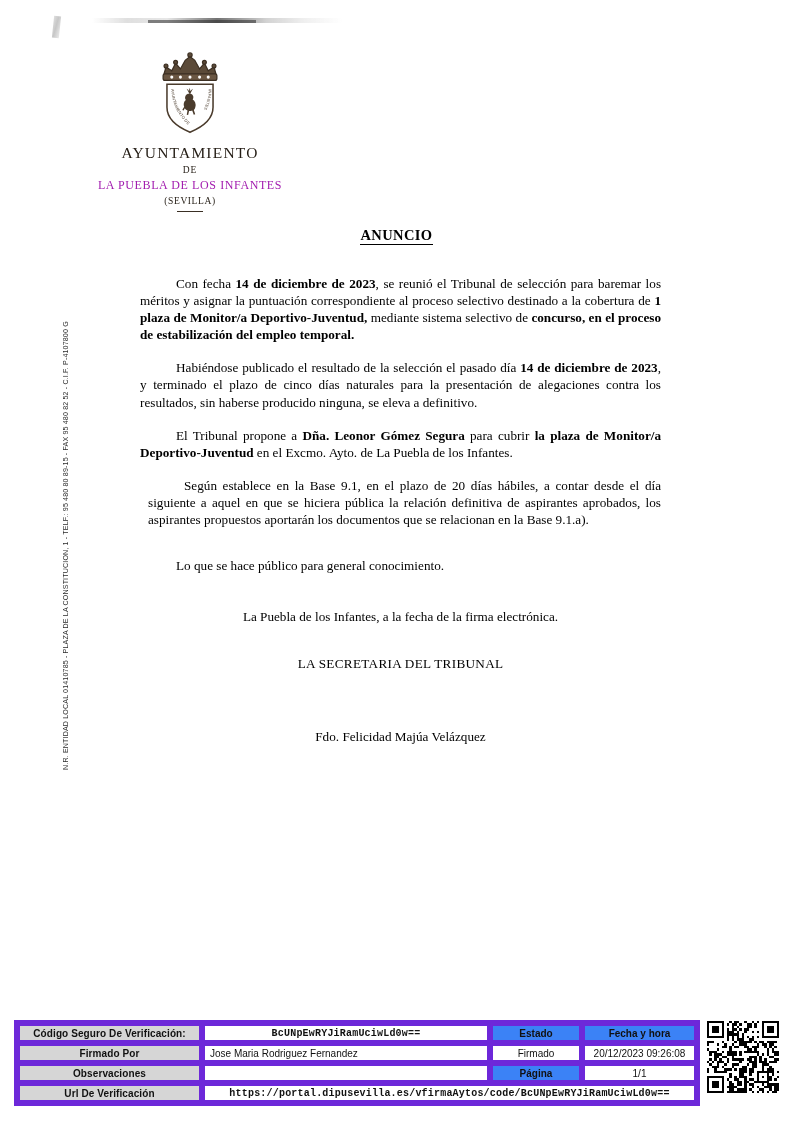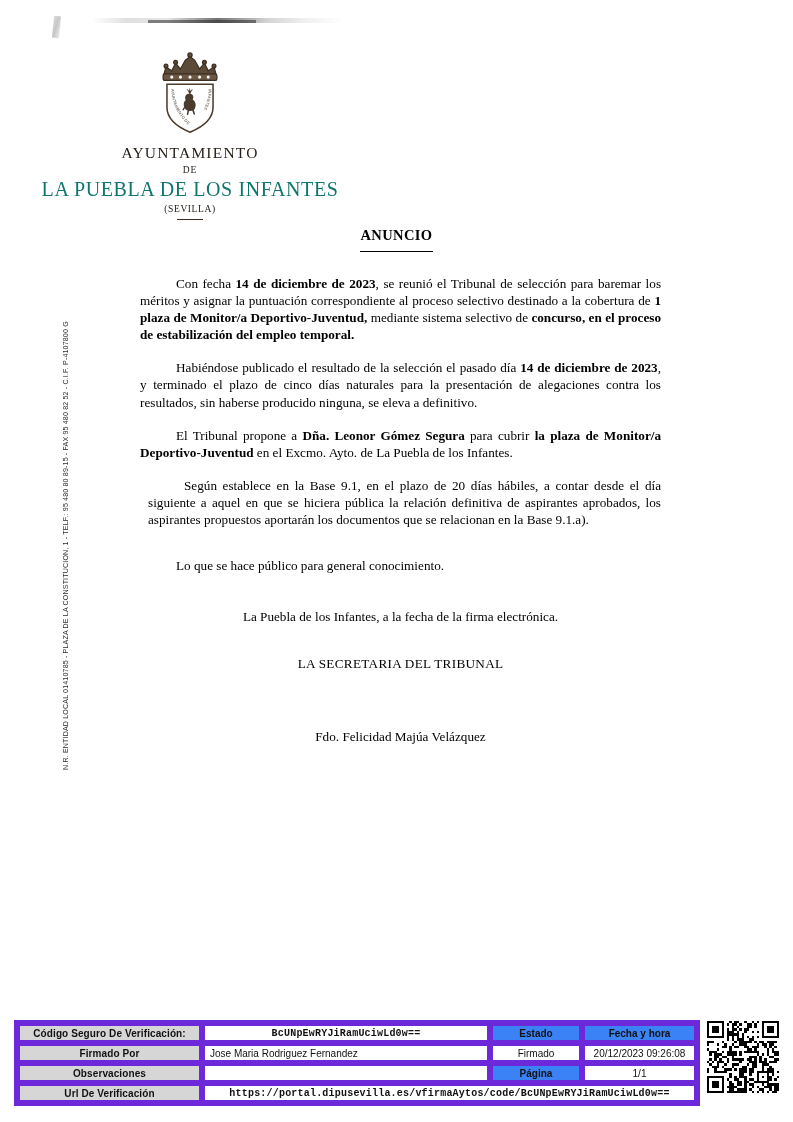--- a/index.html
+++ b/index.html
@@ -80,24 +80,24 @@
     letter-spacing: 1.2px;
     color: #231c14;
   }
   .lh-line2 {
     font-size: 9.5px;
     letter-spacing: 1px;
     margin-top: 3px;
     color: #231c14;
   }
   .lh-line3 {
-    font-size: 20px;
+    font-size: 12px;
     letter-spacing: .6px;
     margin-top: 3px;
-    color: #0f766e;
+    color: #a21caf;
   }
   .lh-line4 {
     font-size: 9.5px;
     letter-spacing: .6px;
     margin-top: 3px;
     color: #231c14;
   }
   .lh-rule {
     width: 26px; height: 1.4px;
     background: #3a2f24;
@@ -107,21 +107,21 @@
   
   .doc-title {
     position: absolute;
     left: 0; top: 227px;
     width: 793px;
     text-align: center;
     font-size: 14.5px;
     font-weight: bold;
     letter-spacing: .4px;
   }
-  .doc-title span { border-bottom: 1.4px solid #000; padding-bottom: 8px; }
+  .doc-title span { border-bottom: 1.4px solid #000; padding-bottom: 1px; }
 
   .body-block {
     position: absolute;
     left: 140px;
     top: 275px;
     width: 521px;
   }
   .para {
     font-size: 13.2px;
     line-height: 17.1px;

